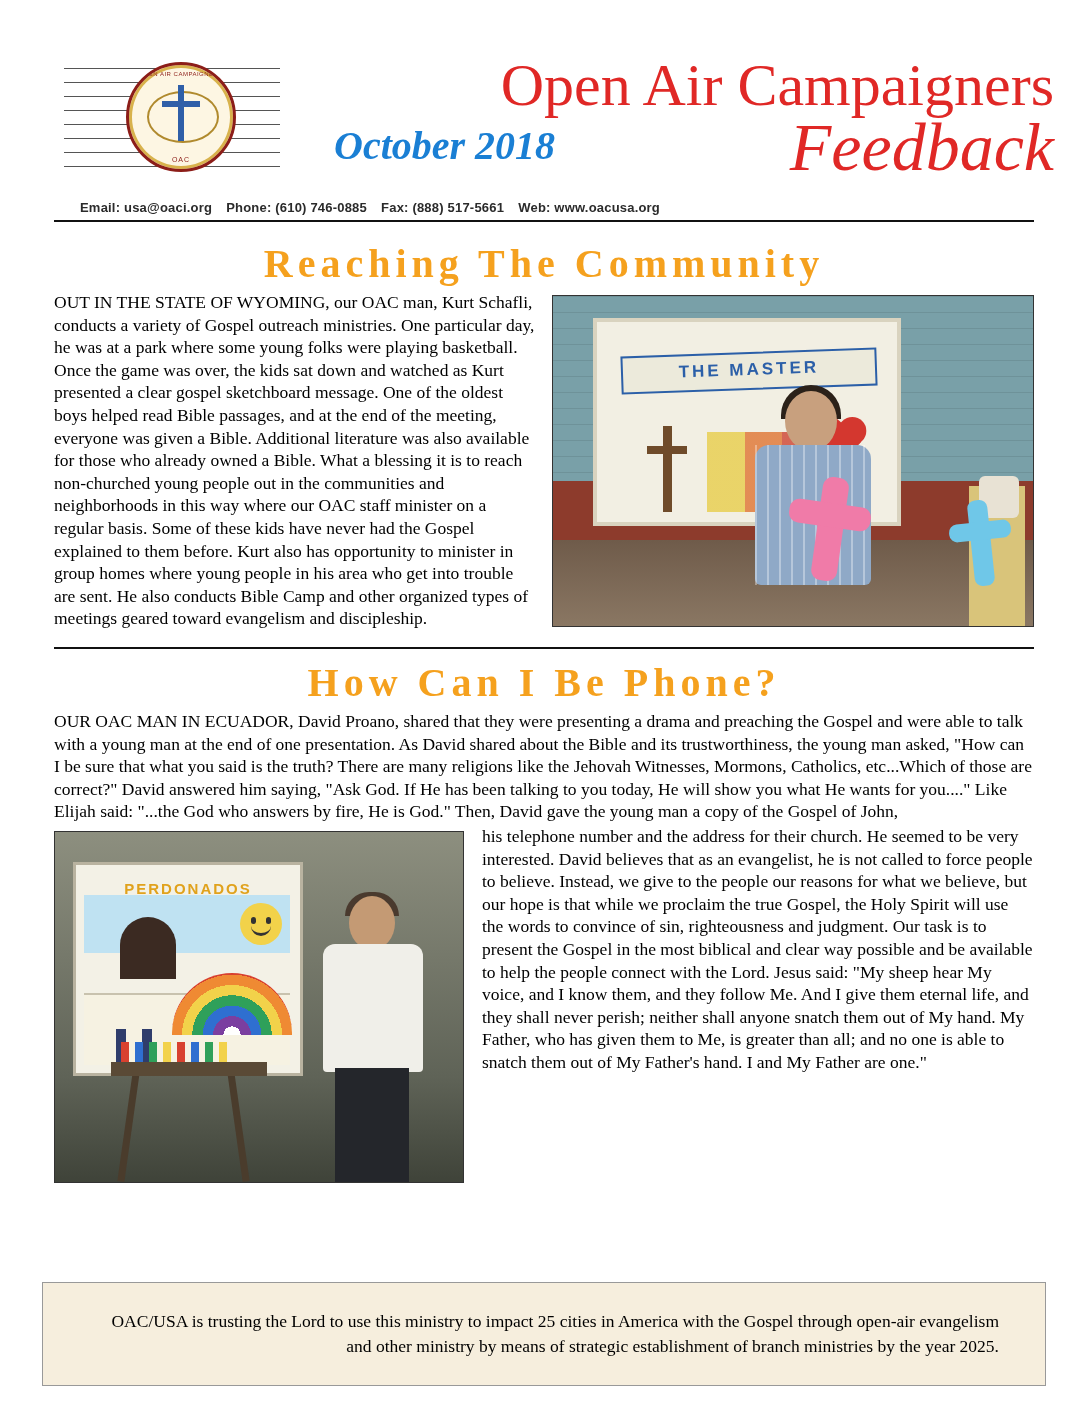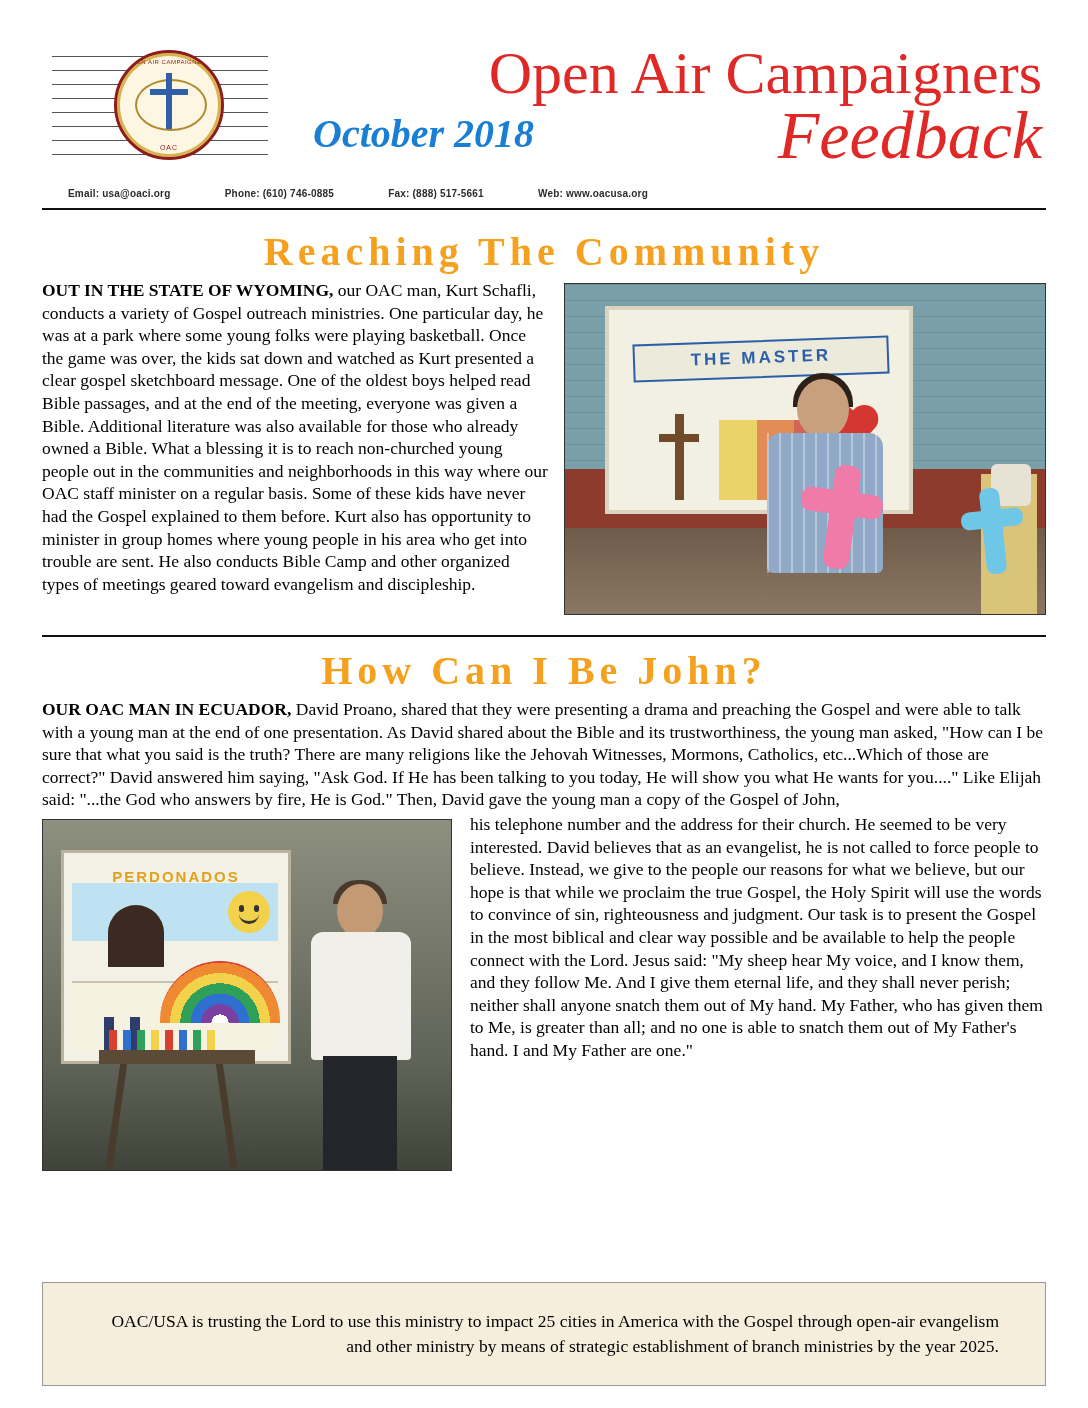--- a/index.html
+++ b/index.html
@@ -11,21 +11,21 @@
     width: 1088px;
     height: 1408px;
     font-family: "Liberation Serif", serif;
     color: #000;
     position: relative;
     overflow: hidden;
   }
   .page {
     width: 1088px;
     height: 1408px;
-    padding: 0;
+    padding: 12px;
     box-sizing: border-box;
     position: relative;
   }
 
   
   .masthead {
     position: relative;
     height: 218px;
     padding: 40px 42px 0 42px;
     box-sizing: border-box;
@@ -123,21 +123,21 @@
     color: #e02826;
     letter-spacing: 0px;
     white-space: nowrap;
   }
   .sub-row {
     position: relative;
     height: 74px;
   }
   .issue-date {
     position: absolute;
-    left: 51px;
+    left: 60px;
     top: 6px;
     font-family: "Liberation Serif", serif;
     font-style: italic;
     font-weight: bold;
     font-size: 40px;
     color: #1a7fd4;
     white-space: nowrap;
   }
   .feedback {
     position: absolute;
@@ -148,21 +148,21 @@
     font-size: 68px;
     color: #e02826;
     white-space: nowrap;
   }
   .contact-bar {
     position: absolute;
     left: 68px;
     top: 188px;
     width: 580px;
     font-family: "Liberation Sans", sans-serif;
-    font-size: 10px;
+    font-size: 13px;
     font-weight: bold;
     color: #2b2b2b;
     letter-spacing: .2px;
     display: flex;
     justify-content: space-between;
   }
   .rule-top {
     position: absolute;
     left: 42px;
     right: 42px;
@@ -186,21 +186,21 @@
     padding: 0 42px;
     box-sizing: border-box;
   }
   p {
     margin: 0 0 2px 0;
     font-size: 17.5px;
     line-height: 22.6px;
     text-align: left;
   }
   .lead {
-    font-weight: bold;
+    font-weight: normal;
   }
 
   .photo {
     position: relative;
     overflow: hidden;
     background: #7f8d8c;
     border: 1px solid #333;
   }
 
   
@@ -511,21 +511,21 @@
     </div>
 
     <p><span class="lead">OUT IN THE STATE OF WYOMING,</span><span> our OAC man, Kurt Schafli, conducts a variety of Gospel outreach ministries.  One particular day, he was at a park where some young folks were playing basketball.  Once the game was over, the kids sat down and watched as Kurt presented a clear gospel sketchboard message.  One of the oldest boys helped read Bible passages, and at the end of the meeting, everyone was given a Bible.  Additional literature was also available for those who already owned a Bible.  What a blessing it is to reach non-churched young people out in the communities and neighborhoods in this way where our OAC staff minister on a regular basis.  Some of these kids have never had the Gospel explained to them before.  Kurt also has opportunity to minister in group homes where young people in his area who get into trouble are sent.  He also conducts Bible Camp and other organized types of meetings geared toward evangelism and discipleship.</span></p>
   </div>
 
   <div class="content">
     <div class="divider"></div>
   </div>
 
   <div class="content clearfix">
-    <div class="section-heading">How Can I Be John?</div>
+    <div class="section-heading">How Can I Be Phone?</div>
 
     <p><span class="lead">OUR OAC MAN IN ECUADOR,</span><span> David Proano, shared that they were presenting a drama and preaching the Gospel and were able to talk with a young man at the end of one presentation.  As David shared about the Bible and its trustworthiness, the young man asked, "How can I be sure that what you said is the truth?  There are many religions like the Jehovah Witnesses, Mormons, Catholics, etc...Which of those are correct?"  David answered him saying, "Ask God.  If He has been talking to you today, He will show you what He wants for you...."  Like Elijah said: "...the God who answers by fire, He is God."  Then, David gave the young man a copy of the Gospel of John,</span></p>
 
     <div class="photo photo-2">
       <div class="p2-bg"></div>
       <div class="p2-easel-leg l"></div>
       <div class="p2-easel-leg r"></div>
       <div class="p2-board">
         <div class="p2-board-title">PERDONADOS</div>
         <div class="p2-sky"></div>

